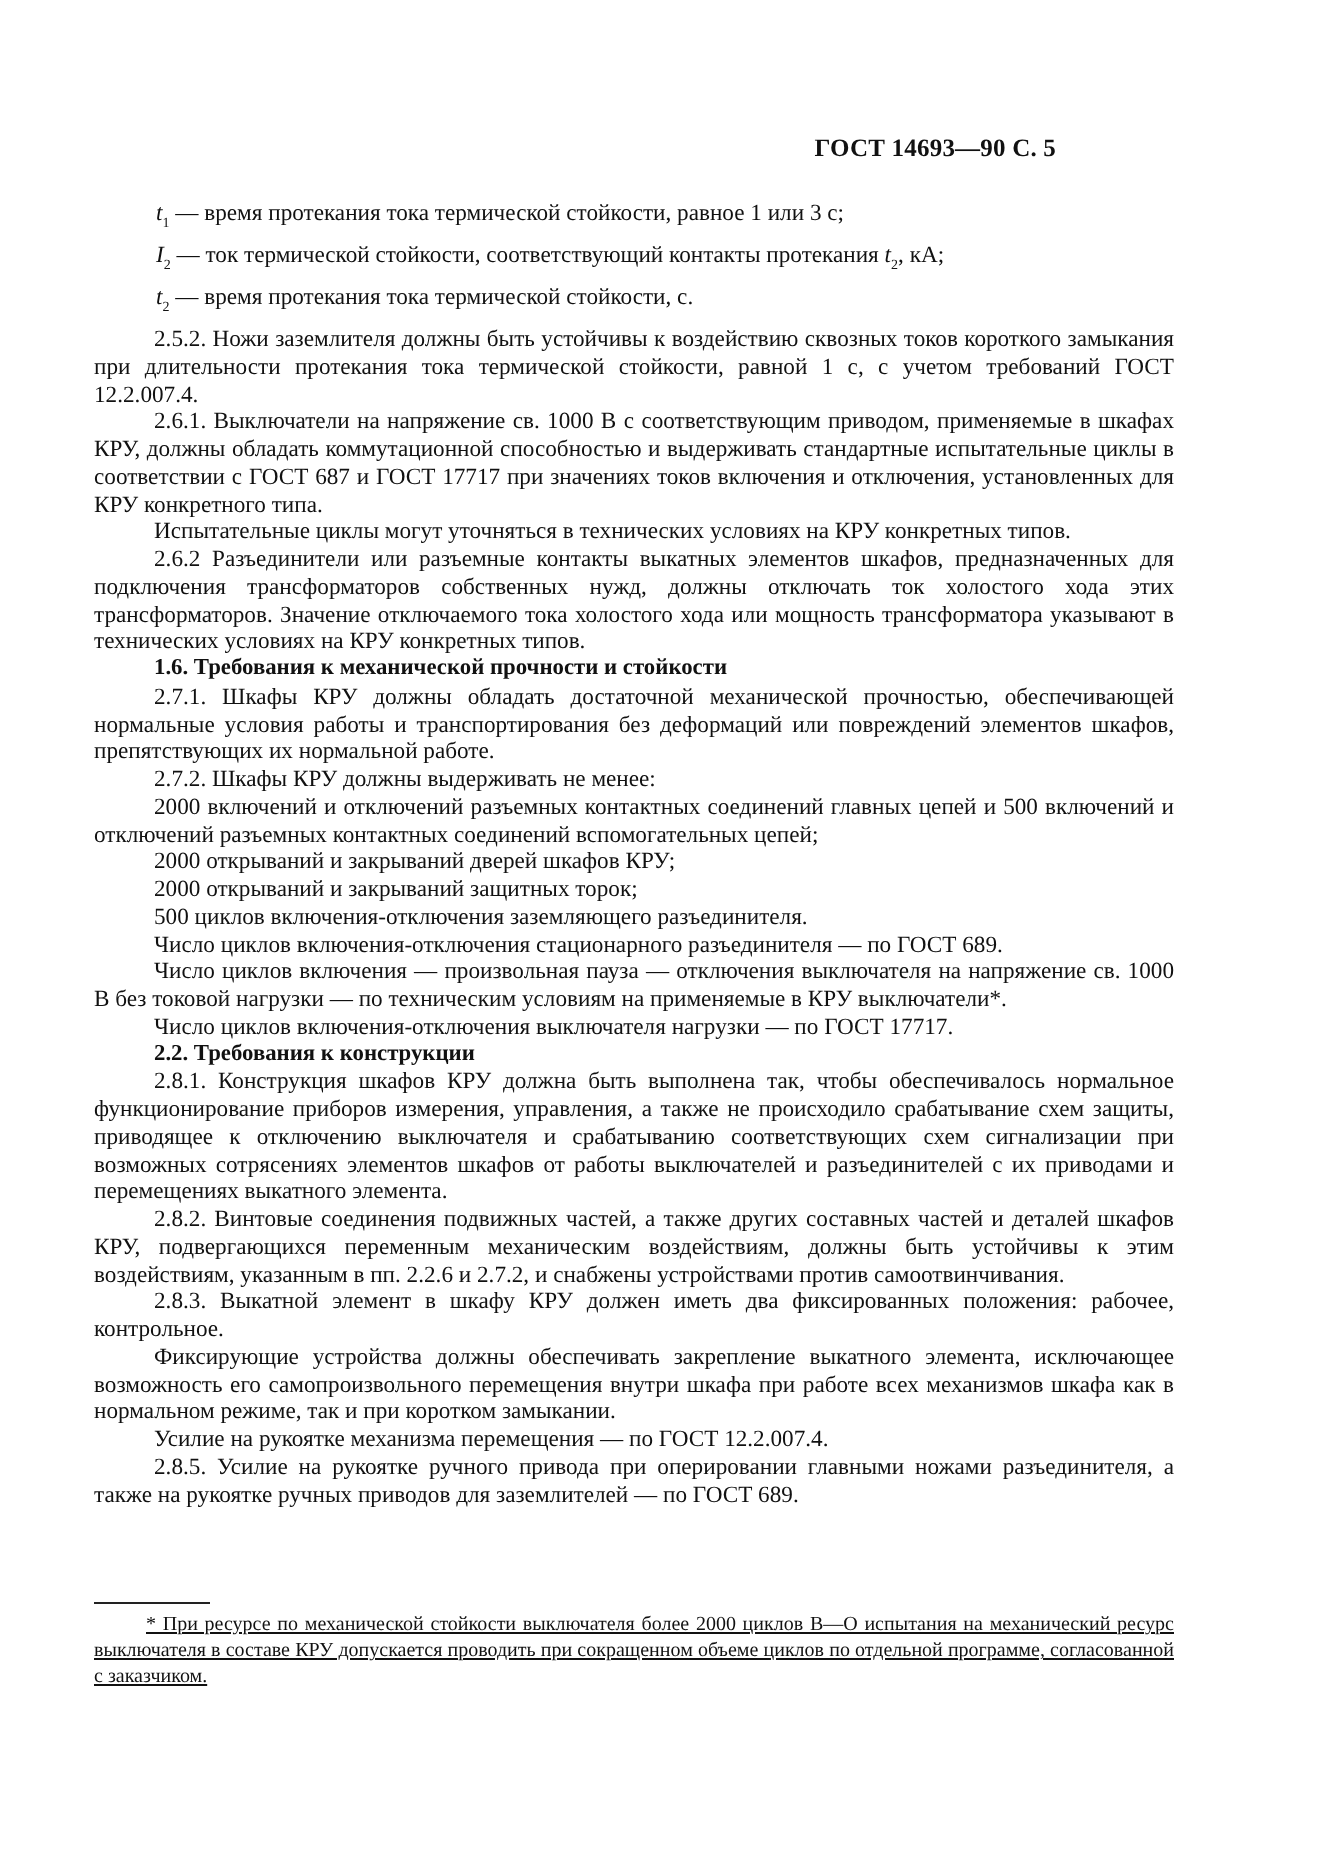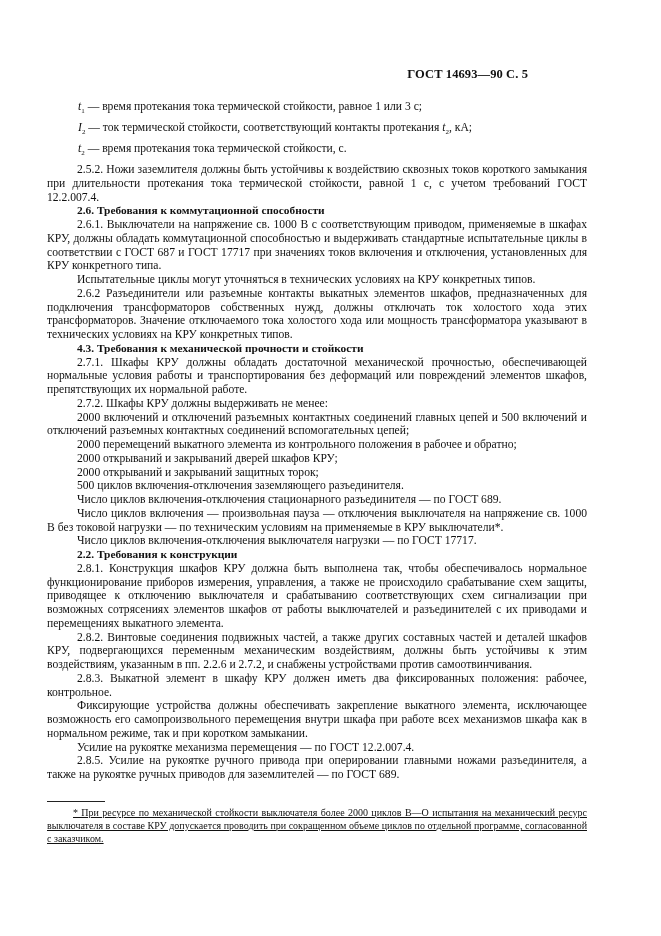--- a/index.html
+++ b/index.html
@@ -41,30 +41,28 @@
   <div class="body">
 
     <p class="def"><i>t</i><sub style="font-size:7px">1</sub><span> — время протекания тока термической стойкости, равное 1 или 3 с;</span></p>
 
     <p class="def"><i>I</i><sub style="font-size:7px">2</sub><span> — ток термической стойкости, соответствующий контакты протекания </span><i>t</i><sub style="font-size:7px">2</sub><span>, кА;</span></p>
 
     <p class="def"><i>t</i><sub style="font-size:7px">2</sub><span> — время протекания тока термической стойкости, с.</span></p>
 
     <p class="p">2.5.2. Ножи заземлителя должны быть устойчивы к воздействию сквозных токов короткого замыкания при длительности протекания тока термической стойкости, равной 1 с, с учетом требований ГОСТ 12.2.007.4.</p>
 
-    <p class="h">2.6. Требования к коммутационной способности</p>
     <p class="p">2.6.1. Выключатели на напряжение св. 1000 В с соответствующим приводом, применяемые в шкафах КРУ, должны обладать коммутационной способностью и выдерживать стандартные испытательные циклы в соответствии с ГОСТ 687 и ГОСТ 17717 при значениях токов включения и отключения, установленных для КРУ конкретного типа.</p>
     <p class="p">Испытательные циклы могут уточняться в технических условиях на КРУ конкретных типов.</p>
     <p class="p">2.6.2 Разъединители или разъемные контакты выкатных элементов шкафов, предназначенных для подключения трансформаторов собственных нужд, должны отключать ток холостого хода этих трансформаторов. Значение отключаемого тока холостого хода или мощность трансформатора указывают в технических условиях на КРУ конкретных типов.</p>
 
-    <p class="h">4.3. Требования к механической прочности и стойкости</p>
+    <p class="h">1.6. Требования к механической прочности и стойкости</p>
     <p class="p">2.7.1. Шкафы КРУ должны обладать достаточной механической прочностью, обеспечивающей нормальные условия работы и транспортирования без деформаций или повреждений элементов шкафов, препятствующих их нормальной работе.</p>
     <p class="p">2.7.2. Шкафы КРУ должны выдерживать не менее:</p>
     <p class="p">2000 включений и отключений разъемных контактных соединений главных цепей и 500 включений и отключений разъемных контактных соединений вспомогательных цепей;</p>
-    <p class="p">2000 перемещений выкатного элемента из контрольного положения в рабочее и обратно;</p>
     <p class="p">2000 открываний и закрываний дверей шкафов КРУ;</p>
     <p class="p">2000 открываний и закрываний защитных торок;</p>
     <p class="p">500 циклов включения-отключения заземляющего разъединителя.</p>
     <p class="p">Число циклов включения-отключения стационарного разъединителя — по ГОСТ 689.</p>
     <p class="p">Число циклов включения — произвольная пауза — отключения выключателя на напряжение св. 1000 В без токовой нагрузки — по техническим условиям на применяемые в КРУ выключатели*.</p>
     <p class="p">Число циклов включения-отключения выключателя нагрузки — по ГОСТ 17717.</p>
 
     <p class="h">2.2. Требования к конструкции</p>
     <p class="p">2.8.1. Конструкция шкафов КРУ должна быть выполнена так, чтобы обеспечивалось нормальное функционирование приборов измерения, управления, а также не происходило срабатывание схем защиты, приводящее к отключению выключателя и срабатыванию соответствующих схем сигнализации при возможных сотрясениях элементов шкафов от работы выключателей и разъединителей с их приводами и перемещениях выкатного элемента.</p>
     <p class="p">2.8.2. Винтовые соединения подвижных частей, а также других составных частей и деталей шкафов КРУ, подвергающихся переменным механическим воздействиям, должны быть устойчивы к этим воздействиям, указанным в пп. 2.2.6 и 2.7.2, и снабжены устройствами против самоотвинчивания.</p>

